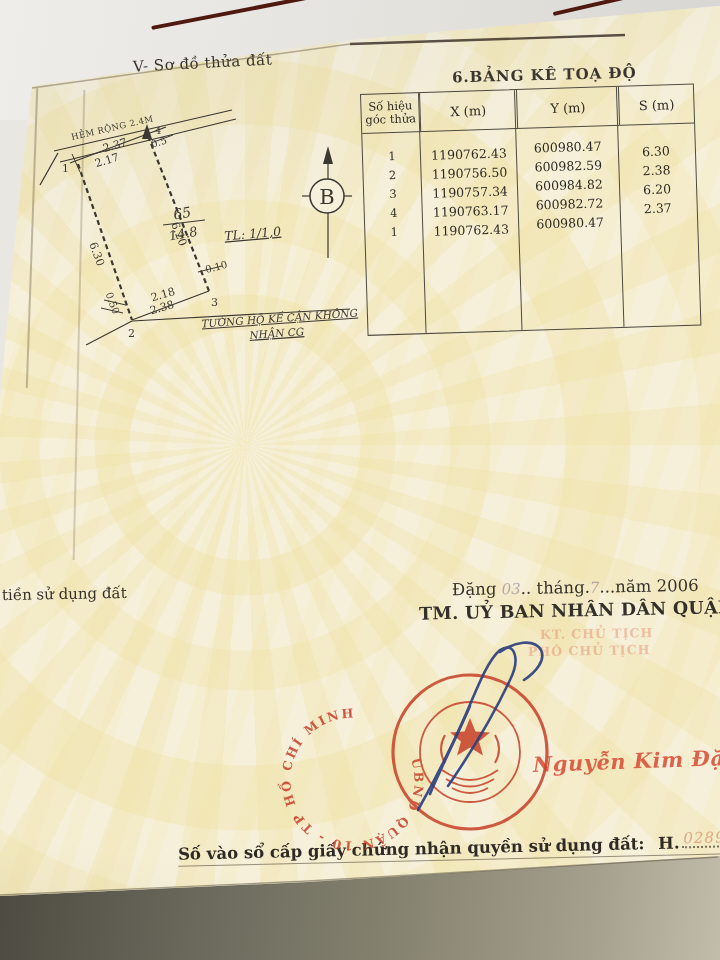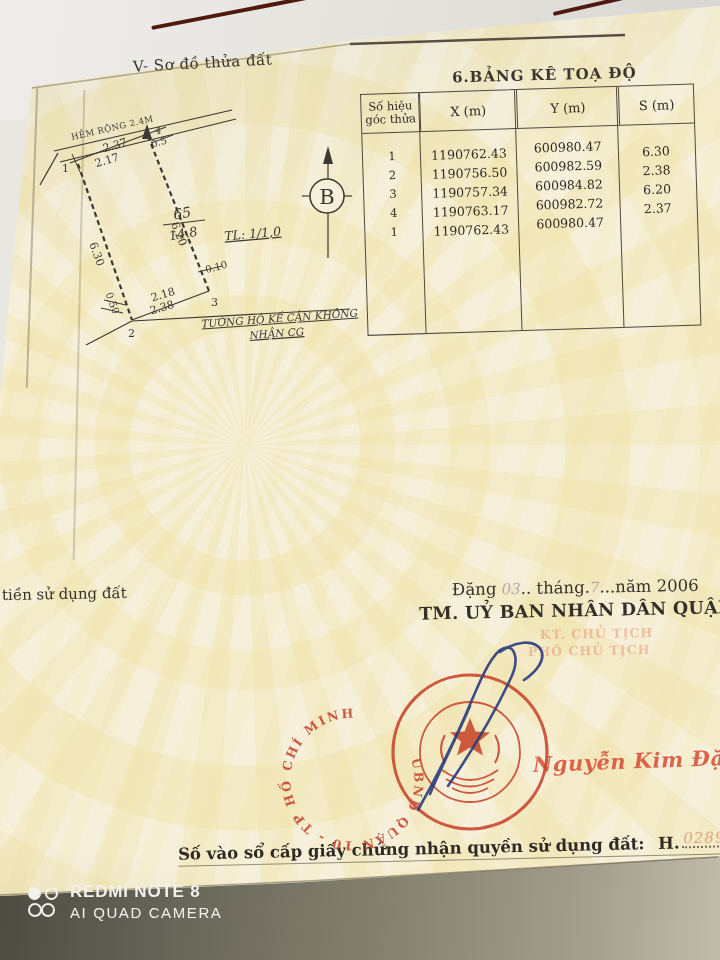--- a/index.html
+++ b/index.html
@@ -249,30 +249,14 @@
   <div class="txt faded2">PHÓ CHỦ TỊCH</div>
 
   <div class="txt signer">Nguyễn Kim Đặng</div>
 
   <div class="txt registry">
     <span>Số vào sổ cấp giấy chứng nhận quyền sử dụng đất:</span>
     <span style="margin-left:8px;">H.</span><span class="dots"><span class="hand">02893/01</span></span>
     <span class="rule"></span>
   </div>
 
-  <div class="wm">
-    <div class="glyph">
-      <div class="grow">
-          <span class="dot"></span>
-          <span class="ring"></span>
-        </div>
-      <div class="grow">
-          <span class="ring2"></span>
-          <span class="ring2"></span>
-        </div>
-    </div>
-    <div>
-      <div class="line1">REDMI NOTE 8</div>
-      <div class="line2">AI QUAD CAMERA</div>
-    </div>
-  </div>
 
 </div>
 
 </body></html>

